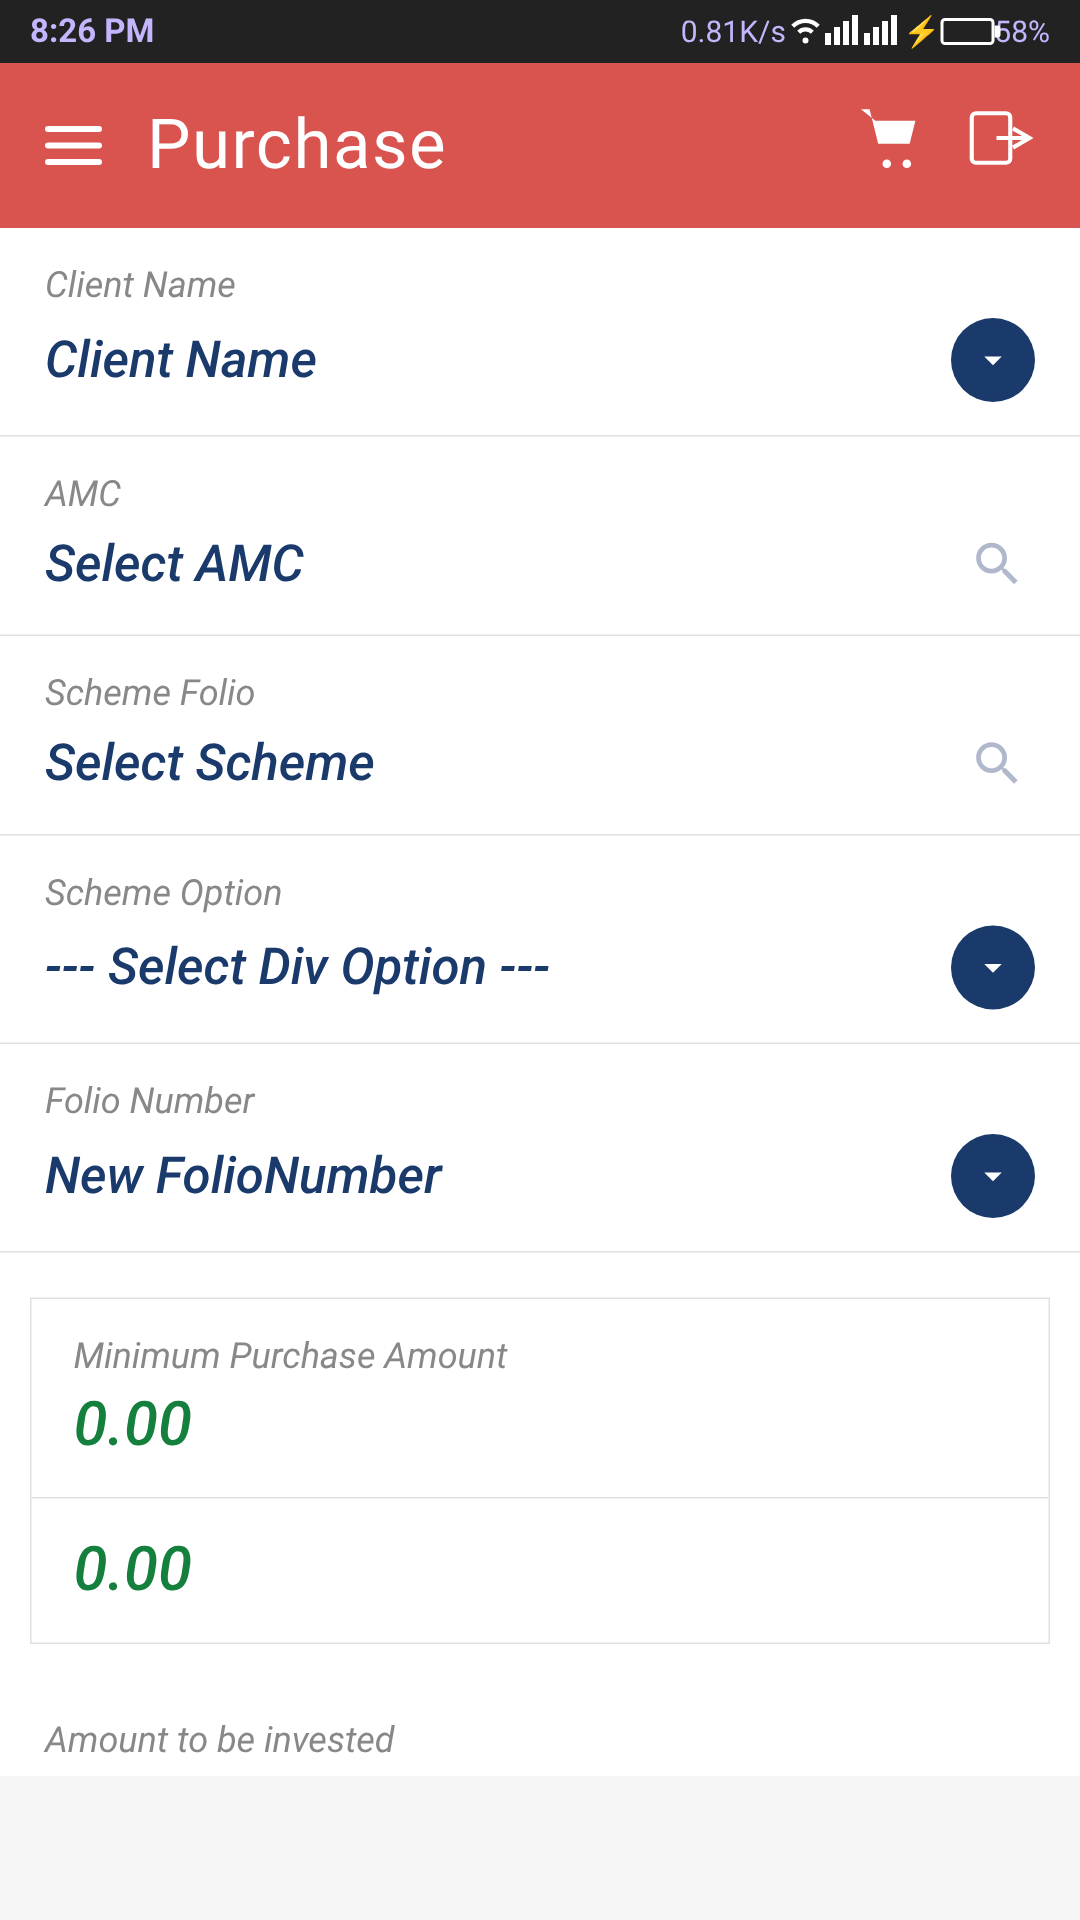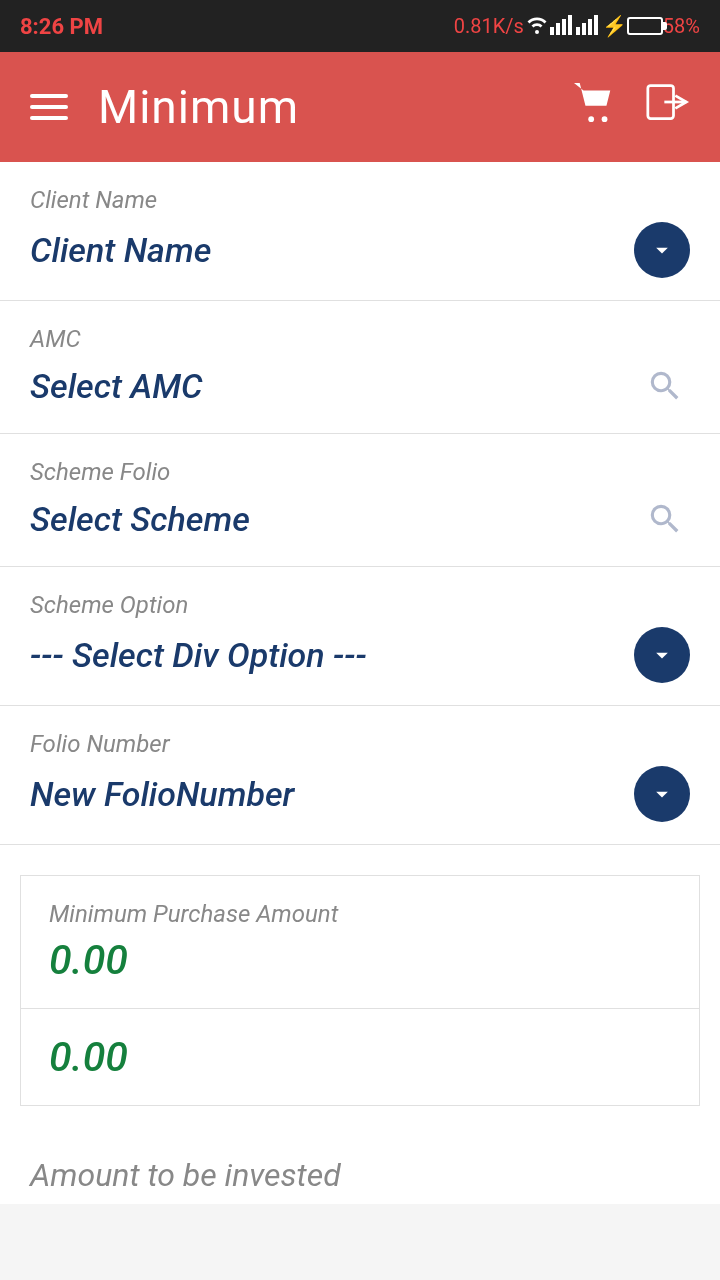--- a/index.html
+++ b/index.html
@@ -9,22 +9,22 @@
       min-height: 1280px;
       background: #f5f5f5;
       font-family: 'Roboto', Arial, sans-serif;
       font-size: 28px;
       color: #333;
     }
 
     
     .status-bar {
       background: #222;
-      color: #ef4444;
-      height: 52px;
+      color: #c4b5fd;
+      height: 42px;
       display: flex;
       align-items: center;
       justify-content: space-between;
       padding: 0 20px;
       font-size: 22px;
     }
     .status-bar-left { font-weight: bold; }
     .status-bar-right {
       display: flex;
       align-items: center;
@@ -188,21 +188,21 @@
     }
     .info-card-value {
       font-size: 41px;
       color: #15803d;
       font-weight: 500;
     }
 
     
     .footer-label {
       padding: 20px 30px 10px 30px;
-      font-size: 32px;
+      font-size: 24px;
       color: #888;
     }
   </style>
 </head>
 <body>
 
 <div class="status-bar">
   <span class="status-bar-left">8:26 PM</span>
   <div class="status-bar-right">
     <span>0.81K/s</span>
@@ -239,21 +239,21 @@
   </div>
 </div>
 
 <div class="header">
   <div class="header-left">
     <div class="hamburger-icon">
       <span></span>
         <span></span>
         <span></span>
     </div>
-    <span class="header-title">Minimum</span>
+    <span class="header-title">Purchase</span>
   </div>
   <div class="header-right">
 
     <span class="header-icon">
       <svg width="46" height="42" viewBox="0 0 48 44" fill="white">
         <path d="M2 2h6l6 24h22l4-16H12"></path>
         <circle cx="20" cy="40" r="3"></circle>
         <circle cx="34" cy="40" r="3"></circle>
       </svg>
     </span>

